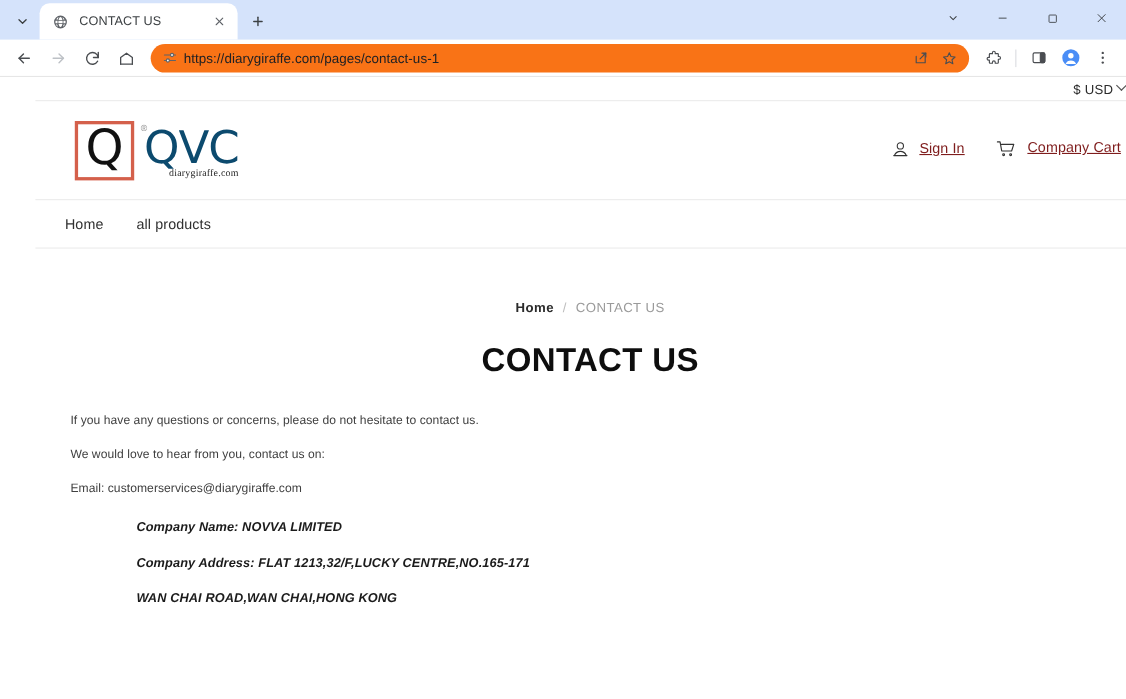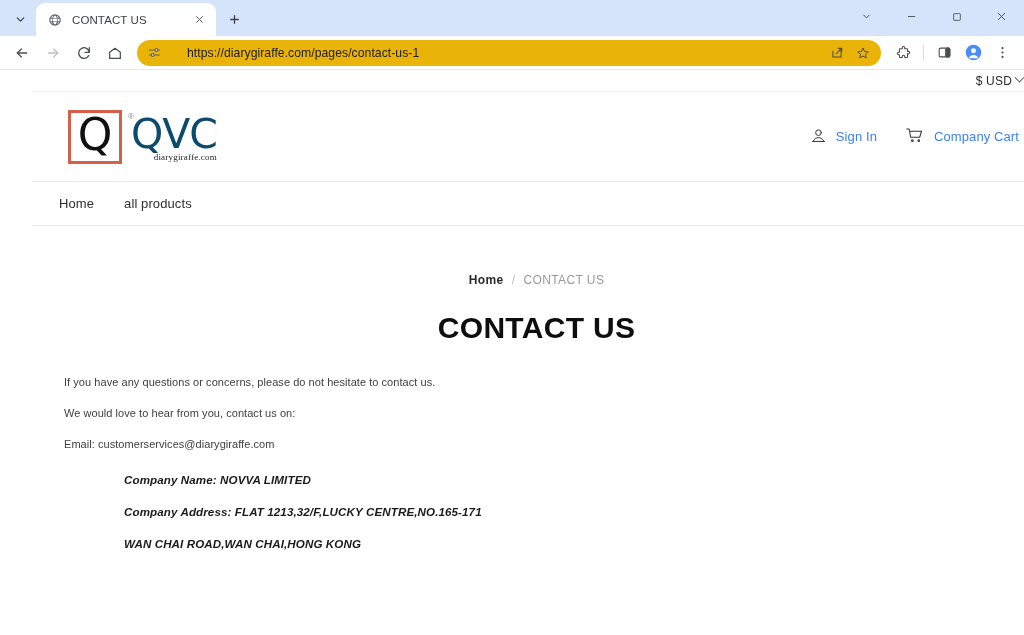--- a/index.html
+++ b/index.html
@@ -58,22 +58,22 @@
     height: 34px; background:#fff; display:flex; align-items:center;
     padding: 0 7px; gap: 1px; border-bottom: 1px solid #e6e6e6;
   }
   .tb-btn {
     width: 30px; height: 28px; display:flex; align-items:center; justify-content:center;
     border-radius: 50%; color:#4a4d51; flex: 0 0 auto;
   }
   .tb-btn.disabled { color: #bdc1c6; }
 
   .omnibox {
-    flex: 1 1 auto; height: 26px; background: #eab308; border-radius: 14px;
-    display:flex; align-items:center; padding: 0 6px 0 8px; gap: 24px;
+    flex: 1 1 auto; height: 26px; background: #f97316; border-radius: 14px;
+    display:flex; align-items:center; padding: 0 6px 0 8px; gap: 4px;
     margin: 12px 6px; min-width: 0;
   }
   .omni-icon { width: 18px; height: 18px; flex:0 0 18px; display:flex; align-items:center; justify-content:center; }
   .omni-url {
     flex: 1 1 auto; font-size: 12.2px; color: #202124; white-space: nowrap;
     overflow: hidden; text-overflow: ellipsis; letter-spacing: .05px;
   }
   .omni-right { display:flex; align-items:center; gap:2px; flex:0 0 auto; }
   .omni-btn { width: 24px; height: 24px; display:flex; align-items:center; justify-content:center; border-radius:50%; color:#4a4d51; }
   .tb-right { display:flex; align-items:center; gap:1px; flex:0 0 auto; }
@@ -129,21 +129,21 @@
   .logo-qvc {
     font-family: "DejaVu Sans", sans-serif; font-size: 41px; line-height: .92;
     letter-spacing: -1px; color: #0c4a6e; font-weight: 400;
   }
   .logo-sub {
     font-family: "Liberation Serif", serif; font-size: 9px; color: #1d1d1d;
     text-align: right; letter-spacing: .2px; margin-top: -2px;
   }
 
   .header-actions { display:flex; align-items:center; gap: 28px; }
-  .haction { display:flex; align-items:center; gap: 9px; font-size: 13px; color:#3b82f6; letter-spacing:.1px; }
+  .haction { display:flex; gap: 9px; font-size: 13px; color:#7f1d1d; letter-spacing:.1px;text-decoration:underline; }
 
   
   .sitenav {
     height: 44px; border-bottom: 1px solid #ececec;
     display:flex; align-items:center; gap: 30px; padding-left: 27px;
   }
   .navitem { font-size: 13px; color: #2f2f2f; letter-spacing: .1px; }
 
   
   .content { padding-top: 0; }

